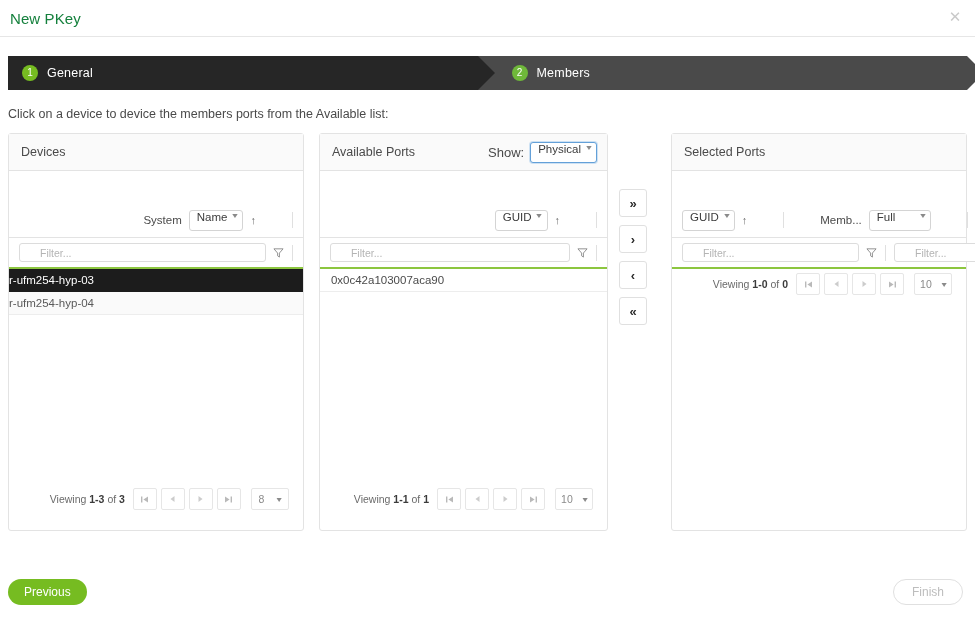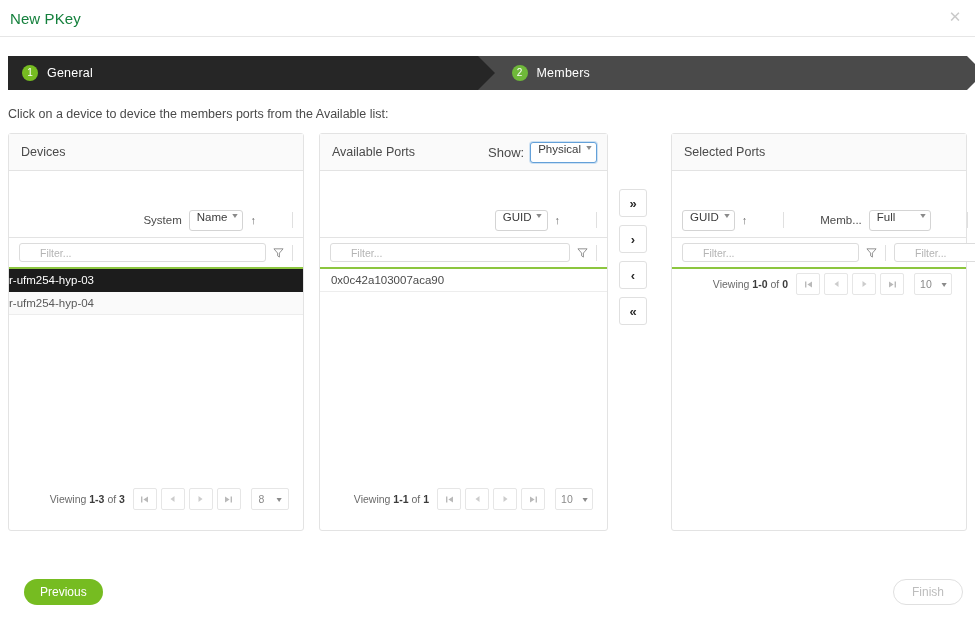--- a/index.html
+++ b/index.html
@@ -310,21 +310,21 @@
     font-size: 13px;
     color: #2b2b2b;
     font-weight: 700;
     cursor: pointer;
     letter-spacing: -1px;
   }
 
   
   .footer {
     position: absolute;
-    left: 16px; right: 0;
+    left: 0; right: 0;
     bottom: 14px;
     display: flex;
     align-items: center;
     padding: 0 12px 0 8px;
   }
   .btn-prev {
     background: #76bc21;
     color: #ffffff;
     border: none;
     border-radius: 14px;

